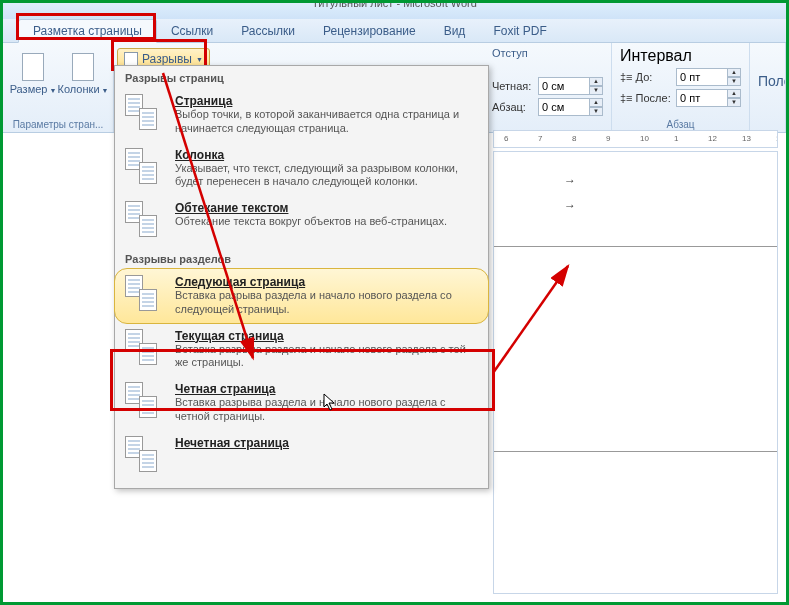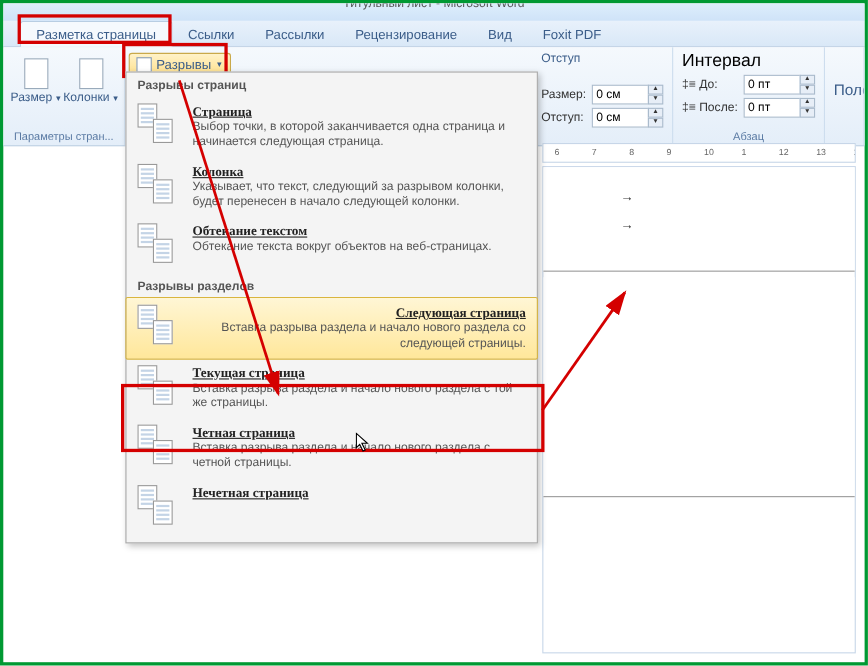--- a/index.html
+++ b/index.html
@@ -38,23 +38,23 @@
 
 .dropdown { position:absolute; left:111px; top:62px; width:375px; background:#f4f4f4; border:1px solid #a8a8a8; box-shadow:2px 2px 6px rgba(0,0,0,0.25); z-index:10; padding-bottom:6px; }
 .dd-section-hdr { font-size:11px; font-weight:bold; color:#555; padding:6px 10px 4px 10px; }
 .dd-item { display:flex; padding:6px 10px; cursor:pointer; }
 .dd-item .thumb { width:40px; height:40px; flex-shrink:0; margin-right:10px; position:relative; }
 .dd-item .thumb .pg { width:18px; height:22px; border:1px solid #999; background:#fff; position:absolute; }
 .dd-item .thumb .pg::before { content:''; position:absolute; left:2px; right:2px; top:3px; height:2px; background:#c4d4e6; box-shadow:0 4px 0 #c4d4e6, 0 8px 0 #c4d4e6, 0 12px 0 #c4d4e6; }
 .dd-item .thumb .pg.p1 { left:0; top:0; }
 .dd-item .thumb .pg.p2 { left:14px; top:14px; }
 .dd-item .txt .ttl { font-size:12px; font-weight:bold; color:#222; }
-.dd-item .txt .ttl u { text-decoration:underline;font-family:Liberation Serif, serif; }
+.dd-item .txt .ttl u { text-decoration:underline; }
 .dd-item .txt .desc { font-size:11px; color:#555; line-height:1.25; }
-.dd-item.hover { background:linear-gradient(#fff6d5,#ffe79a); border:1px solid #d9b53e; margin:-1px; border-radius:2px;text-align:right; }
+.dd-item.hover { background:linear-gradient(#fff6d5,#ffe79a); border:1px solid #d9b53e; margin:-1px; border-radius:13px; }
 .dd-item-highlight { position:absolute; left:107px; top:346px; width:385px; height:62px; border:3px solid #d40000; pointer-events:none; z-index:11; }
 
 .ruler { position:absolute; left:490px; right:8px; top:127px; height:18px; background:#fff; border:1px solid #c7d6e8; font-size:8px; color:#666; overflow:hidden; }
 .ruler .tick { position:absolute; top:3px; }
 .doc-area { position:absolute; left:490px; right:8px; top:148px; bottom:8px; background:#fff; border:1px solid #c7d6e8; }
 .page { position:absolute; left:0; right:0; background:#fff; border-bottom:1px solid #999; }
 .page1 { top:0; height:95px; }
 .page2 { top:100px; height:200px; }
 .tabmark { position:absolute; left:70px; font-size:12px; color:#333; }
 .tabmark.t1 { top:20px; } .tabmark.t2 { top:45px; }
@@ -100,29 +100,29 @@
   <div class="breaks-btn">
     <div class="icn"></div>
     <span>Разрывы</span>
     <span class="tri">▼</span>
   </div>
 
   <div class="ribbon-group indent-group">
     <div>
       <div class="hdr">Отступ</div>
       <div class="indent-row">
-        <span class="lbl">Размер:</span>
+        <span class="lbl">Четная:</span>
         <input value="0 см" style="">
         <div class="spn">
             <div>▲</div>
             <div>▼</div>
           </div>
       </div>
       <div class="indent-row">
-        <span class="lbl">Отступ:</span>
+        <span class="lbl">Абзац:</span>
         <input value="0 см" style="">
         <div class="spn">
             <div>▲</div>
             <div>▼</div>
           </div>
       </div>
     </div>
     <div></div>
   </div>
 

